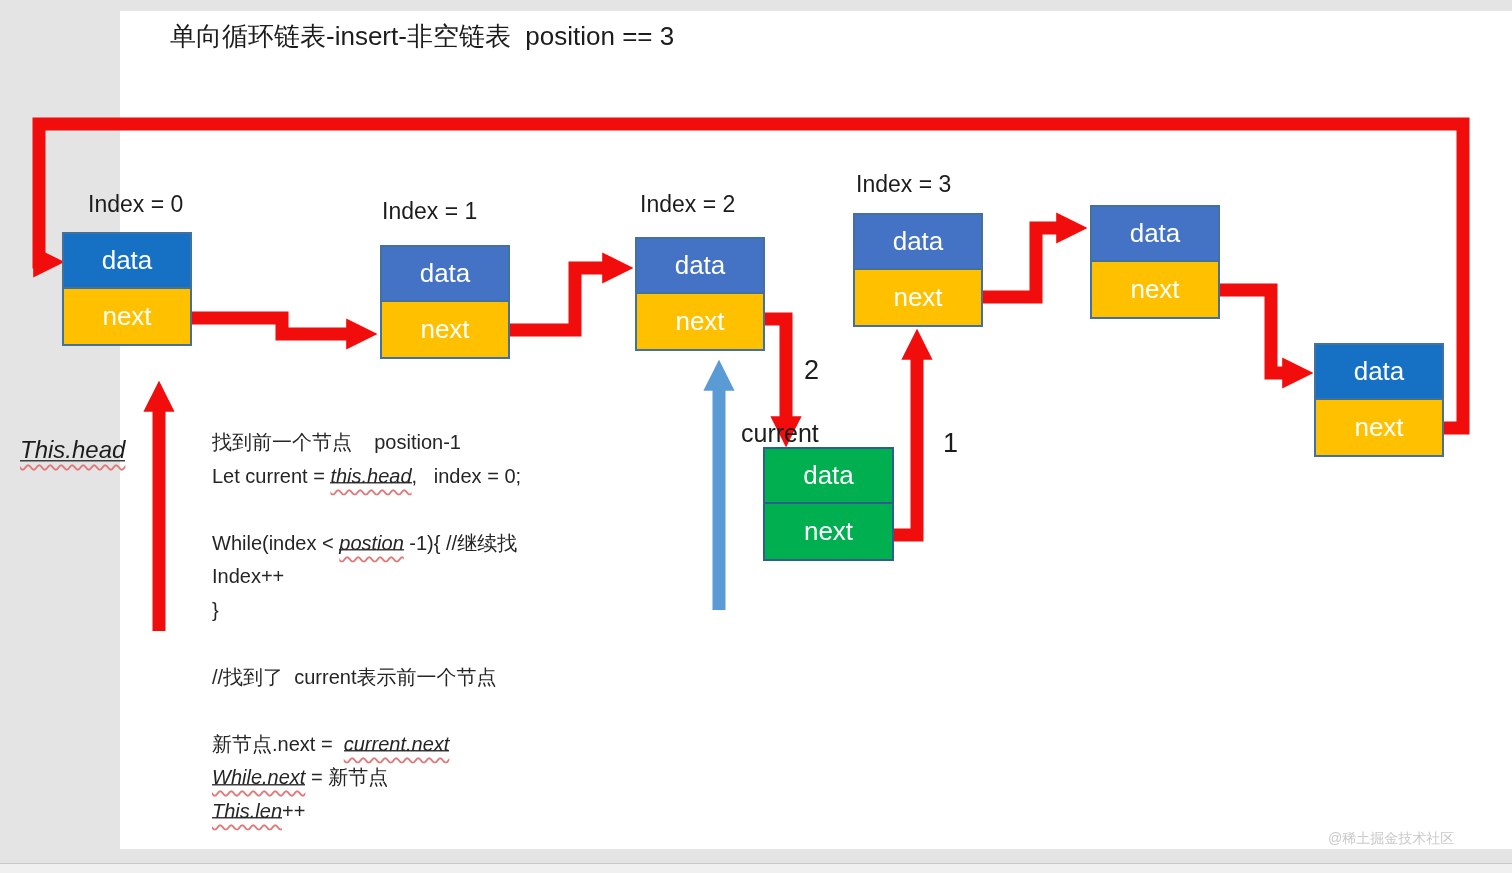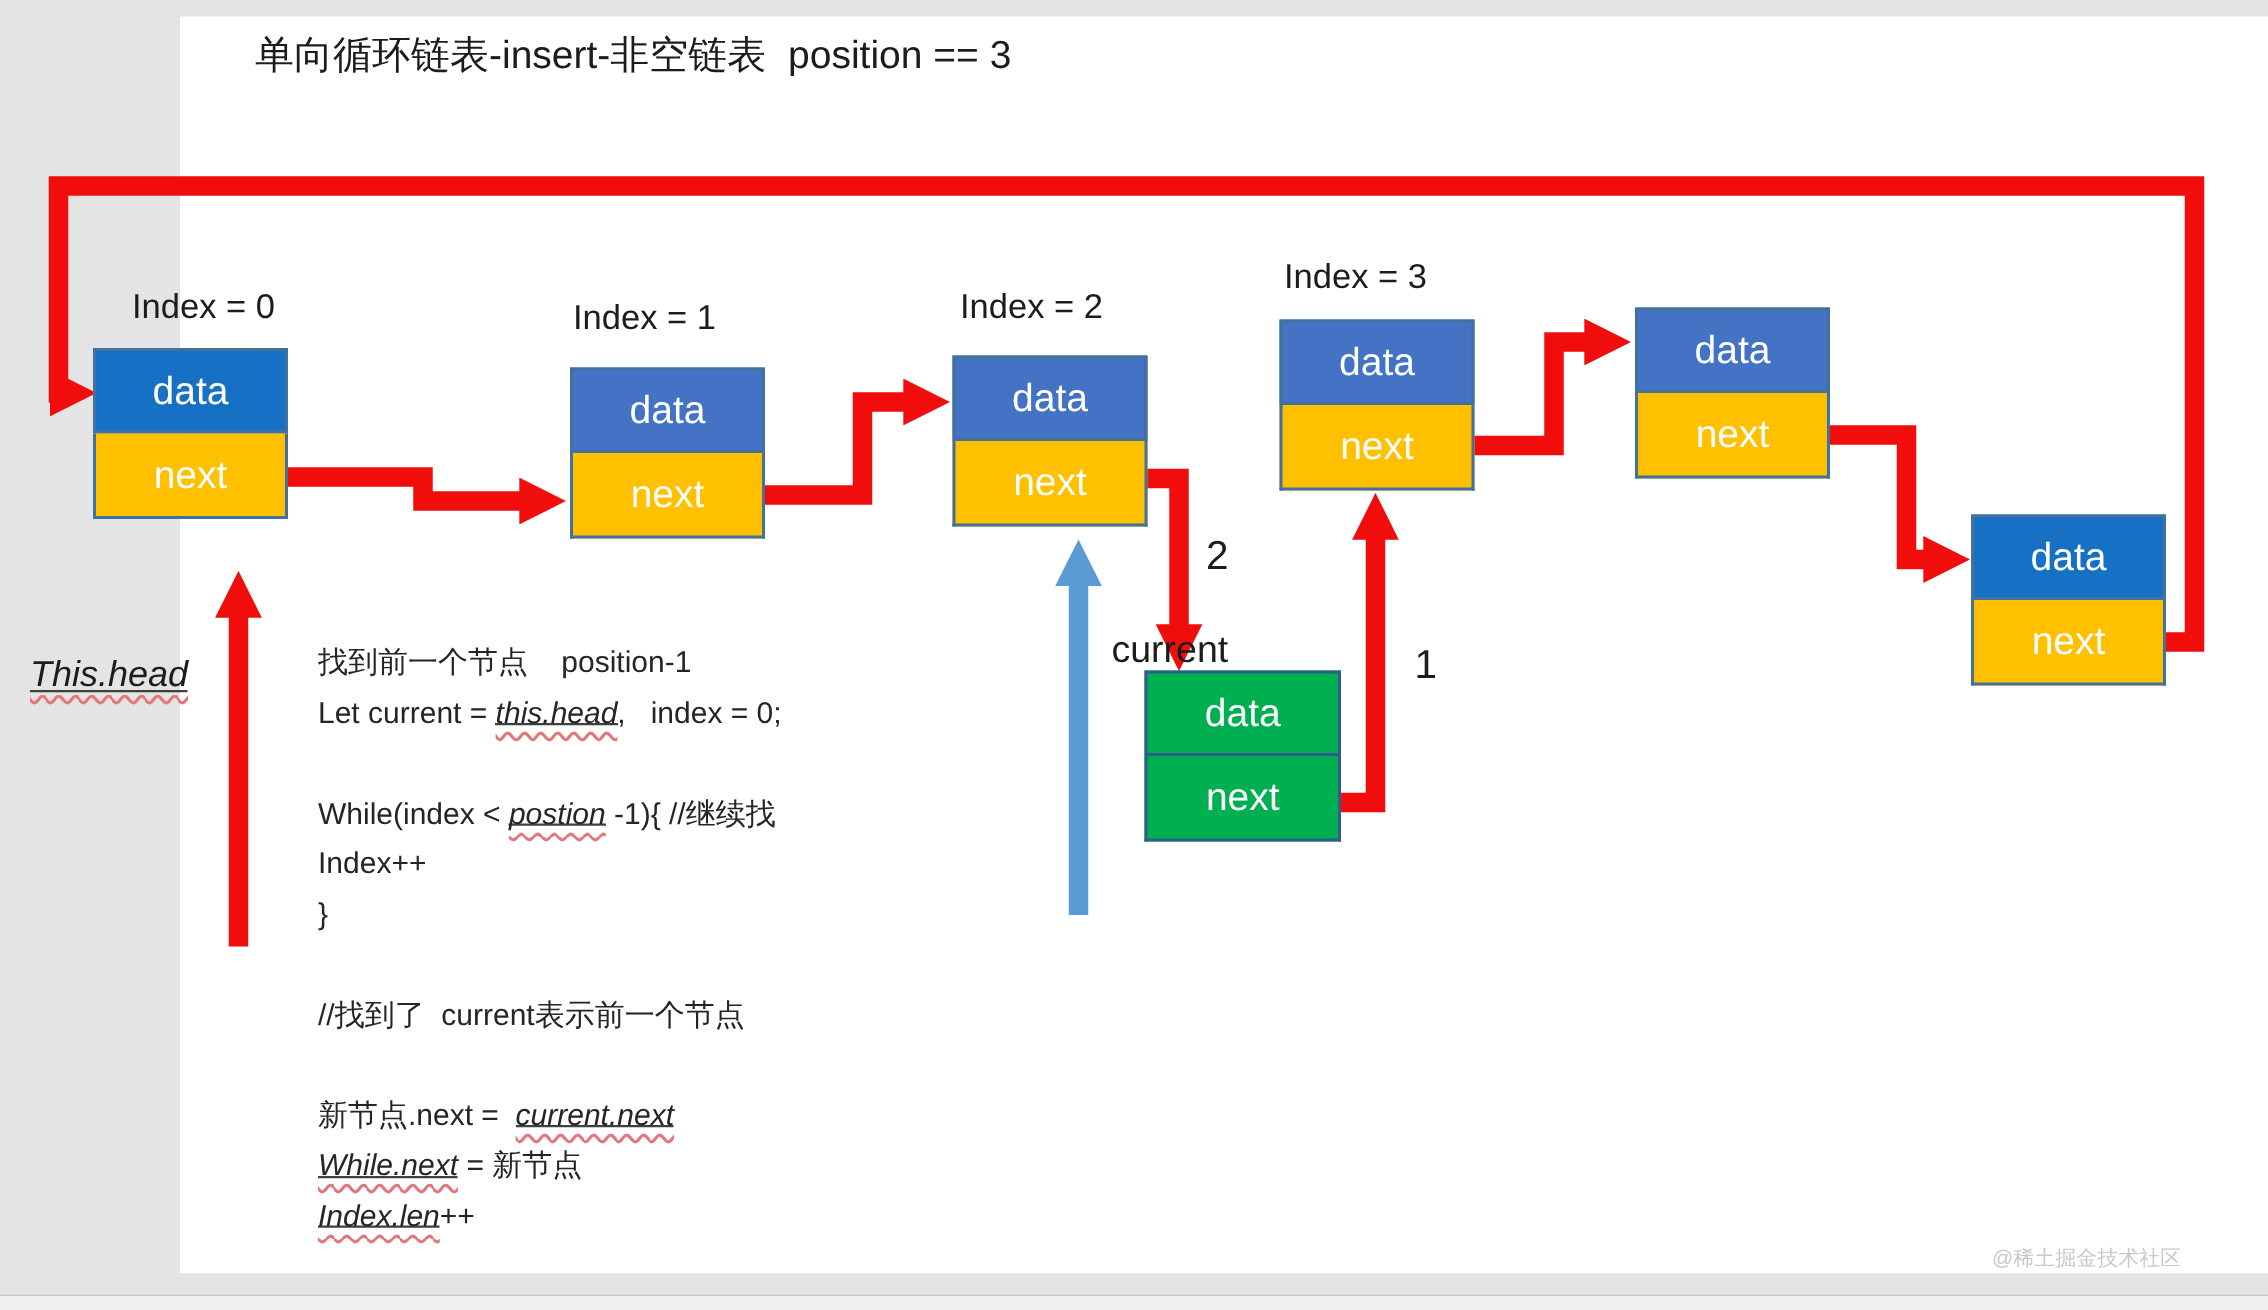--- a/index.html
+++ b/index.html
@@ -111,21 +111,21 @@
       <div class="code-line"><span>Let current = </span><span class="u">this.head</span><span>,   index = 0;</span></div>
       <div class="code-line"></div>
       <div class="code-line"><span>While(index &lt; </span><span class="u">postion</span><span> -1){ //继续找</span></div>
       <div class="code-line"><span>Index++</span></div>
       <div class="code-line"><span>}</span></div>
       <div class="code-line"></div>
       <div class="code-line"><span>//找到了  current表示前一个节点</span></div>
       <div class="code-line"></div>
       <div class="code-line"><span>新节点.next =  </span><span class="u">current.next</span></div>
       <div class="code-line"><span class="u">While.next</span><span> = 新节点</span></div>
-      <div class="code-line"><span class="u">Index.len</span><span>++</span></div>
+      <div class="code-line"><span class="u">This.len</span><span>++</span></div>
     </div>
 
   <div class="watermark">@稀土掘金技术社区</div>
 
   <div class="strip-gray"></div>
   <div class="strip-light"></div>
 
 </div>
 
 </body></html>

